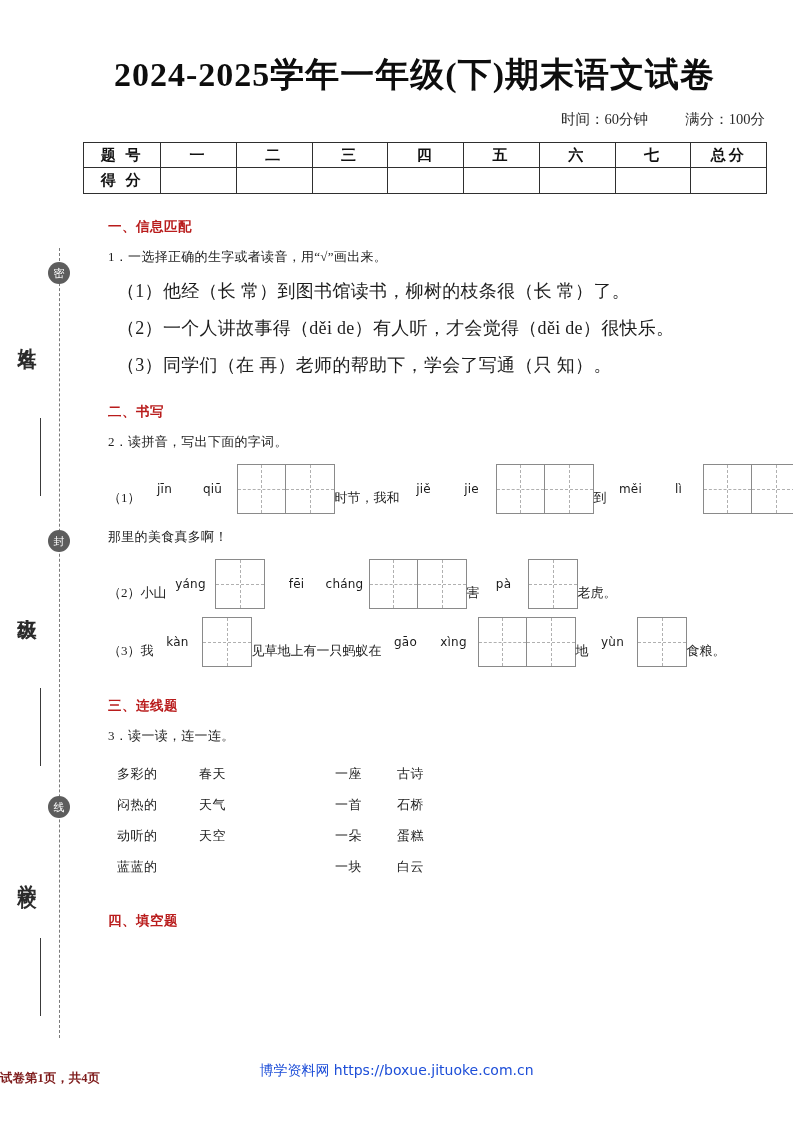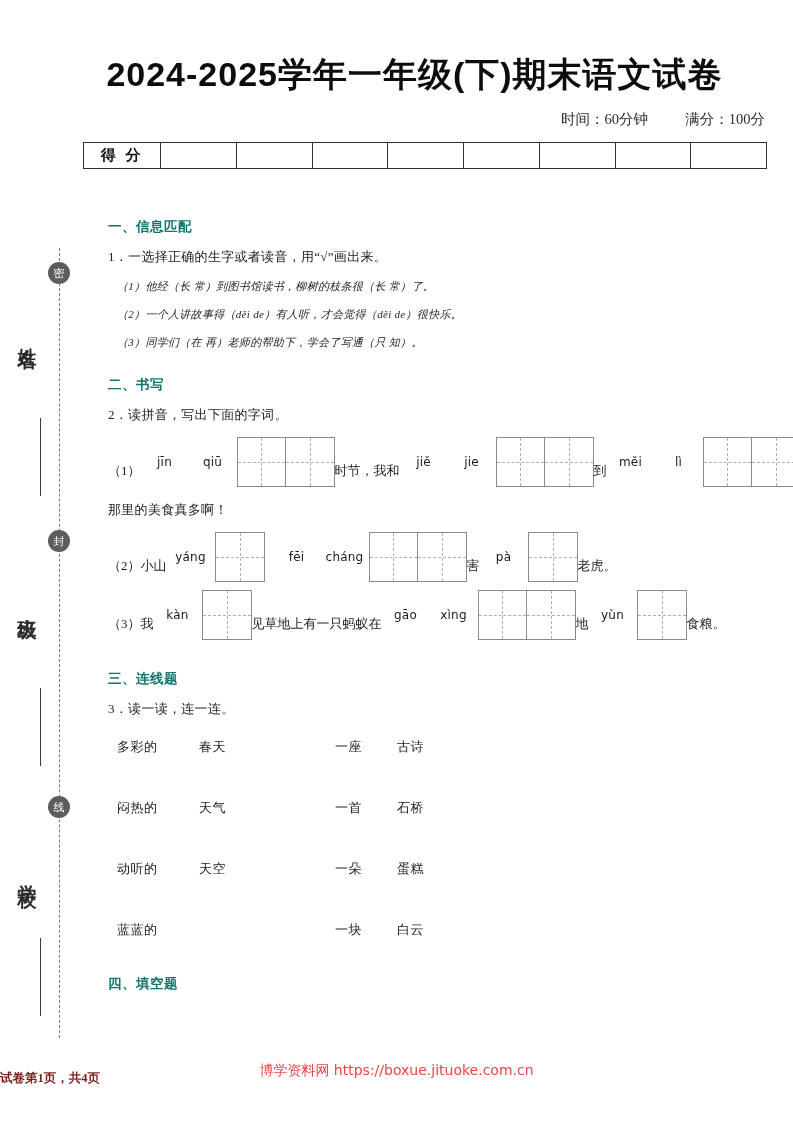--- a/index.html
+++ b/index.html
@@ -76,21 +76,21 @@
   #title {
     position: absolute;
     left: 0;
     right: 0;
     top: 52px;
     text-align: center;
     font-size: 34px;
     font-weight: bold;
     letter-spacing: 1px;
     color: #0d0d0d;
-    font-family: Liberation Sans, sans-serif;
+    font-family: Liberation Serif, serif;
     padding-left: 36px;
   }
   #meta-line {
     position: absolute;
     right: 28px;
     top: 110px;
     font-size: 14.5px;
     color: #2a2a2a;
   }
   #meta-line .meta-gap { display: inline-block; width: 30px; }
@@ -120,36 +120,35 @@
   
   #content {
     position: absolute;
     left: 108px;
     top: 218px;
     width: 620px;
   }
   .sec-head {
     font-size: 13.5px;
     font-weight: bold;
-    color: #0f766e;
+    color: #b91c1c;
     letter-spacing: 0.5px;
     margin: 0 0 12px 0;
   }
   .q-line {
     font-size: 13px;
     color: #1d1d1d;
     margin: 0 0 13px 0;
     letter-spacing: 0.3px;
   }
   .q-sub {
-    font-size: 11px;
+    font-size: 18px;
     color: #1d1d1d;
     margin: 0 0 13px 9px;
     letter-spacing: 0.3px;
-    font-style: italic;
   }
   .sec-block { margin-bottom: 16px; }
 
   
   .write-row {
     display: flex;
     align-items: flex-start;
     font-size: 13px;
     color: #1d1d1d;
     margin-bottom: 4px;
@@ -214,21 +213,20 @@
 
   
   .match-wrap {
     display: flex;
     margin-left: 9px;
     margin-top: 6px;
   }
   .match-col {
     display: flex;
     flex-direction: column;
-    gap: 30px;
   }
   .match-col .mi {
     font-size: 13px;
     color: #1d1d1d;
     height: 31px;
     line-height: 31px;
     letter-spacing: 0.5px;
     white-space: nowrap;
   }
   .mc-w1 { width: 82px; }
@@ -243,21 +241,21 @@
     right: 0;
     bottom: 28px;
     height: 34px;
   }
   #footer-watermark {
     position: absolute;
     left: 0; right: 0;
     top: 2px;
     text-align: center;
     font-size: 14px;
-    color: #ef4444;
+    color: #1d4ed8;
     font-family: "DejaVu Sans", "Liberation Sans", sans-serif;
   }
   #footer-pagenum {
     position: absolute;
     left: 0; right: 0;
     top: 10px;
     text-align: left;
     font-size: 12.5px;
     color: #7f1d1d;
     font-weight: bold;
@@ -271,20 +269,31 @@
   <div id="title">2024-2025学年一年级(下)期末语文试卷</div>
 
   <div id="meta-line">
     <span>时间：60分钟</span>
     <span class="meta-gap"></span>
     <span>满分：100分</span>
   </div>
 
   <table id="score-table">
     <tbody>
+      <tr>
+        <td class="hdr-label">题 号</td>
+        <td>一</td>
+        <td>二</td>
+        <td>三</td>
+        <td>四</td>
+        <td>五</td>
+        <td>六</td>
+        <td>七</td>
+        <td>总分</td>
+      </tr>
       <tr class="blank-row">
         <td class="hdr-label">得 分</td>
         <td></td>
         <td></td>
         <td></td>
         <td></td>
         <td></td>
         <td></td>
         <td></td>
         <td></td>

